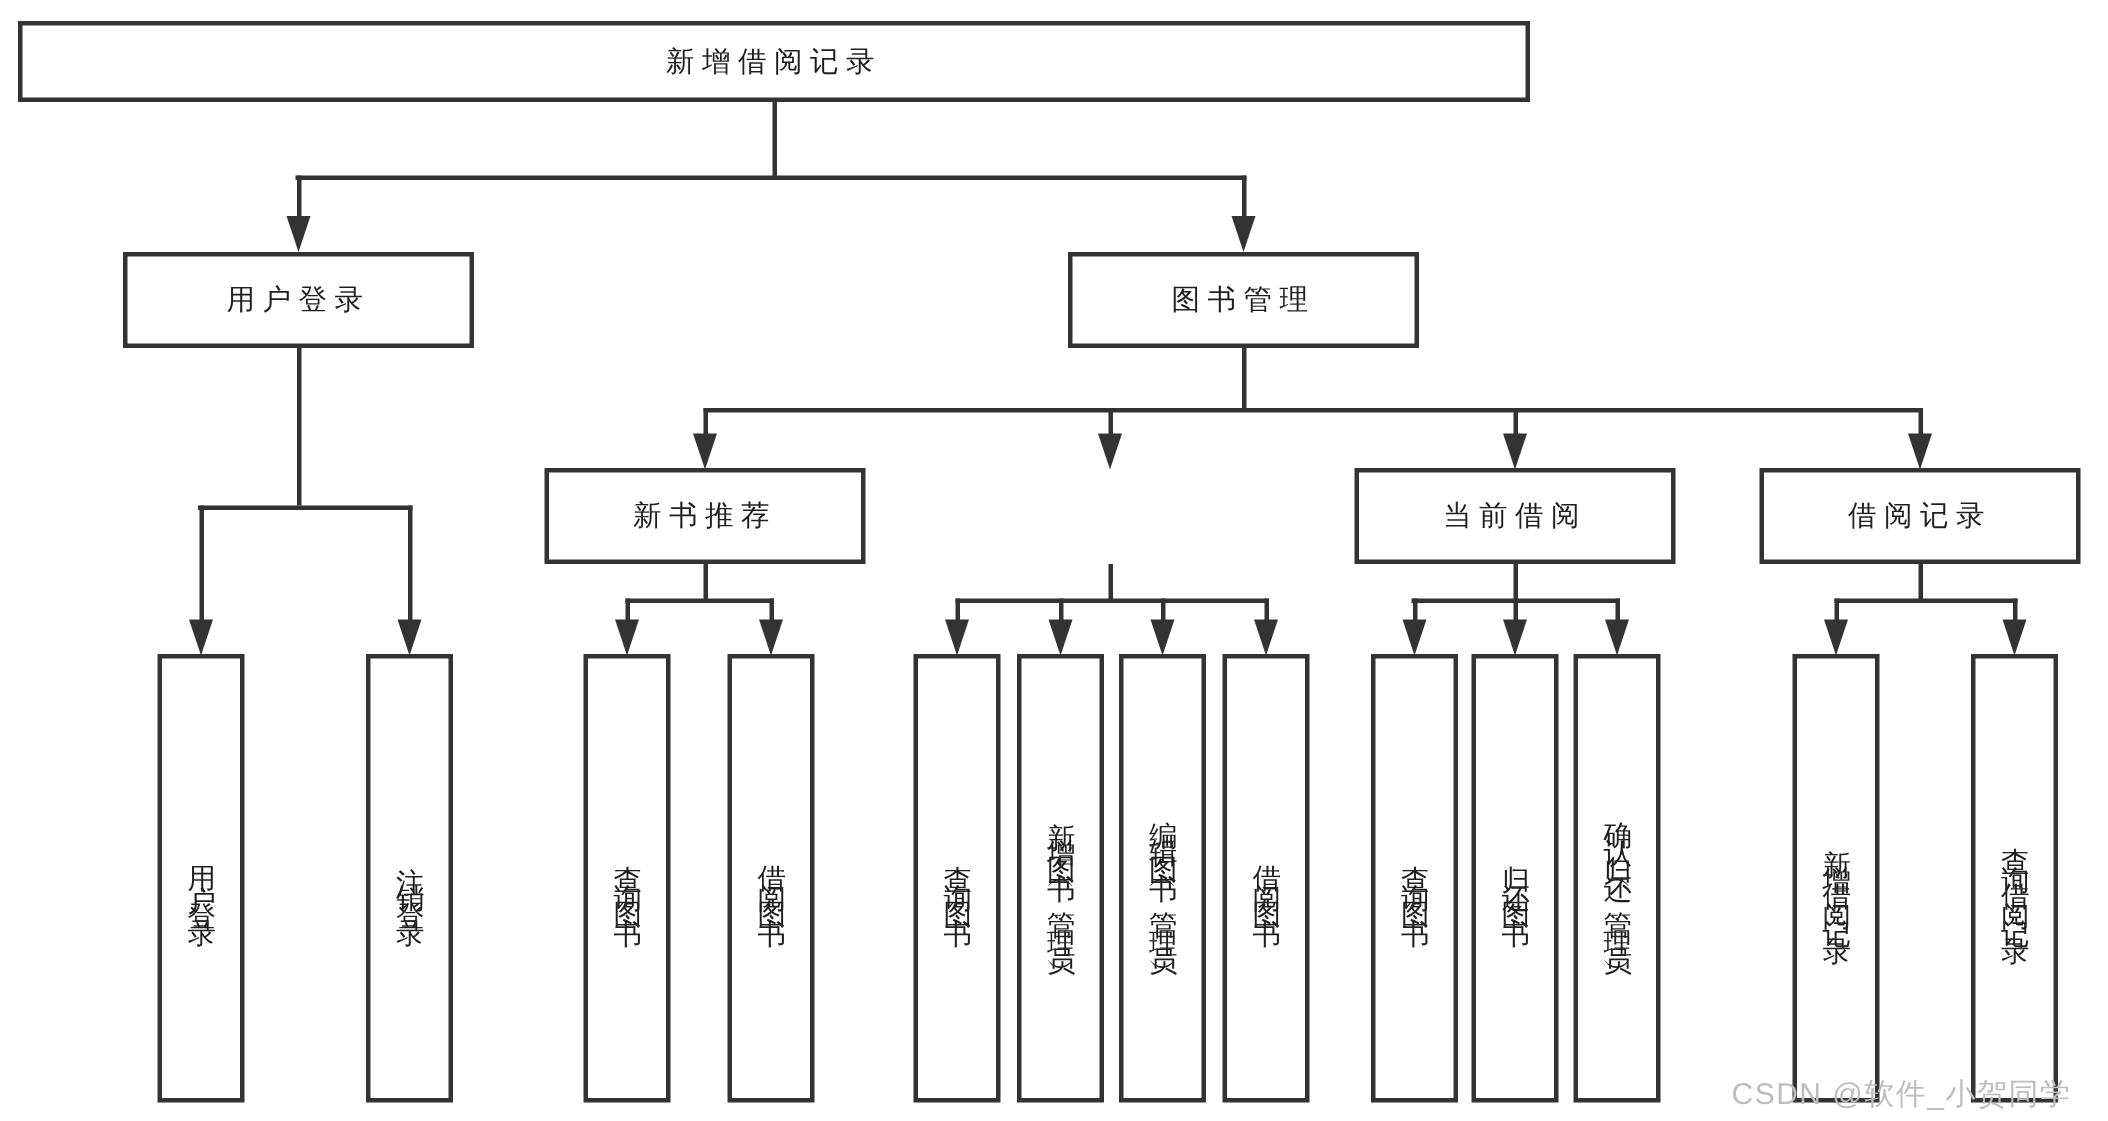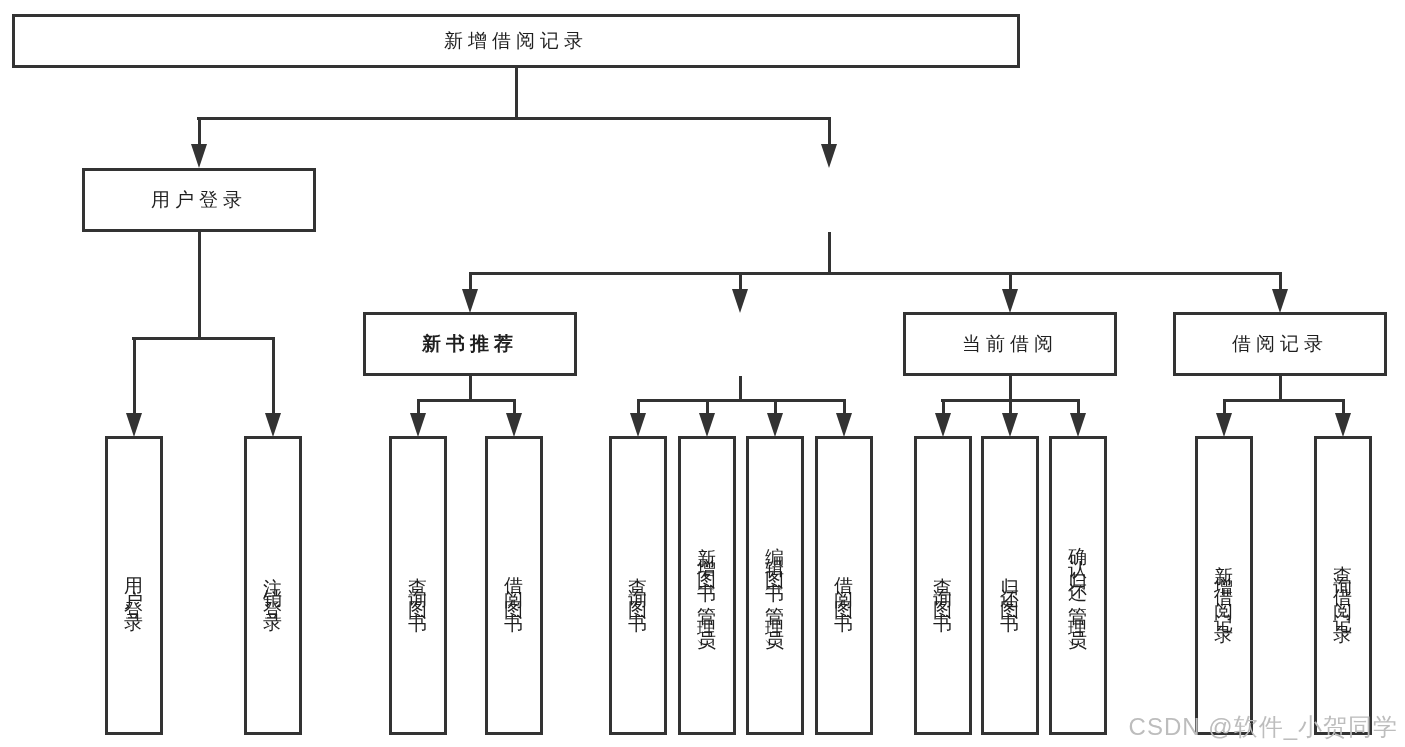--- a/index.html
+++ b/index.html
@@ -50,23 +50,23 @@
   .leaf .vtext {
     writing-mode: vertical-rl;
     font-size: 19px;
     letter-spacing: 12px;
     line-height: 1;
     color: var(--text, #1f1f1f);
     white-space: nowrap;
   }
   .watermark {
     position: absolute;
-    right: 7px;
+    right: 24px;
     bottom: 4px;
-    font-size: 24px;
+    font-size: 20px;
     letter-spacing: 1px;
     color: var(--wm, #bdbdbd);
     z-index: 10;
     white-space: nowrap;
   }
 </style>
 </head>
 <body>
 
 <div class="canvas">
@@ -130,22 +130,25 @@
   <div class="ar" style="left:1216px; top:413px;"></div>
   <div class="ar" style="left:1335px; top:413px;"></div>
 
   <div class="box root">
     <span class="hlabel">新增借阅记录</span>
   </div>
 
   <div class="box lvl2" style="left:82px;">
     <span class="hlabel">用户登录</span>
   </div>
+  <div class="box lvl2" style="left:712px;">
+    <span class="hlabel">图书管理</span>
+  </div>
 
-  <div class="box lvl3" style="left:363px;font-weight:bold;">
+  <div class="box lvl3" style="left:363px;">
     <span class="hlabel">新书推荐</span>
   </div>
   <div class="box lvl3" style="left:1173px;">
     <span class="hlabel">借阅记录</span>
   </div>
   <div class="box lvl3" style="left:903px;">
     <span class="hlabel">当前借阅</span>
   </div>
 
   <div class="box leaf" style="left:105px;">

